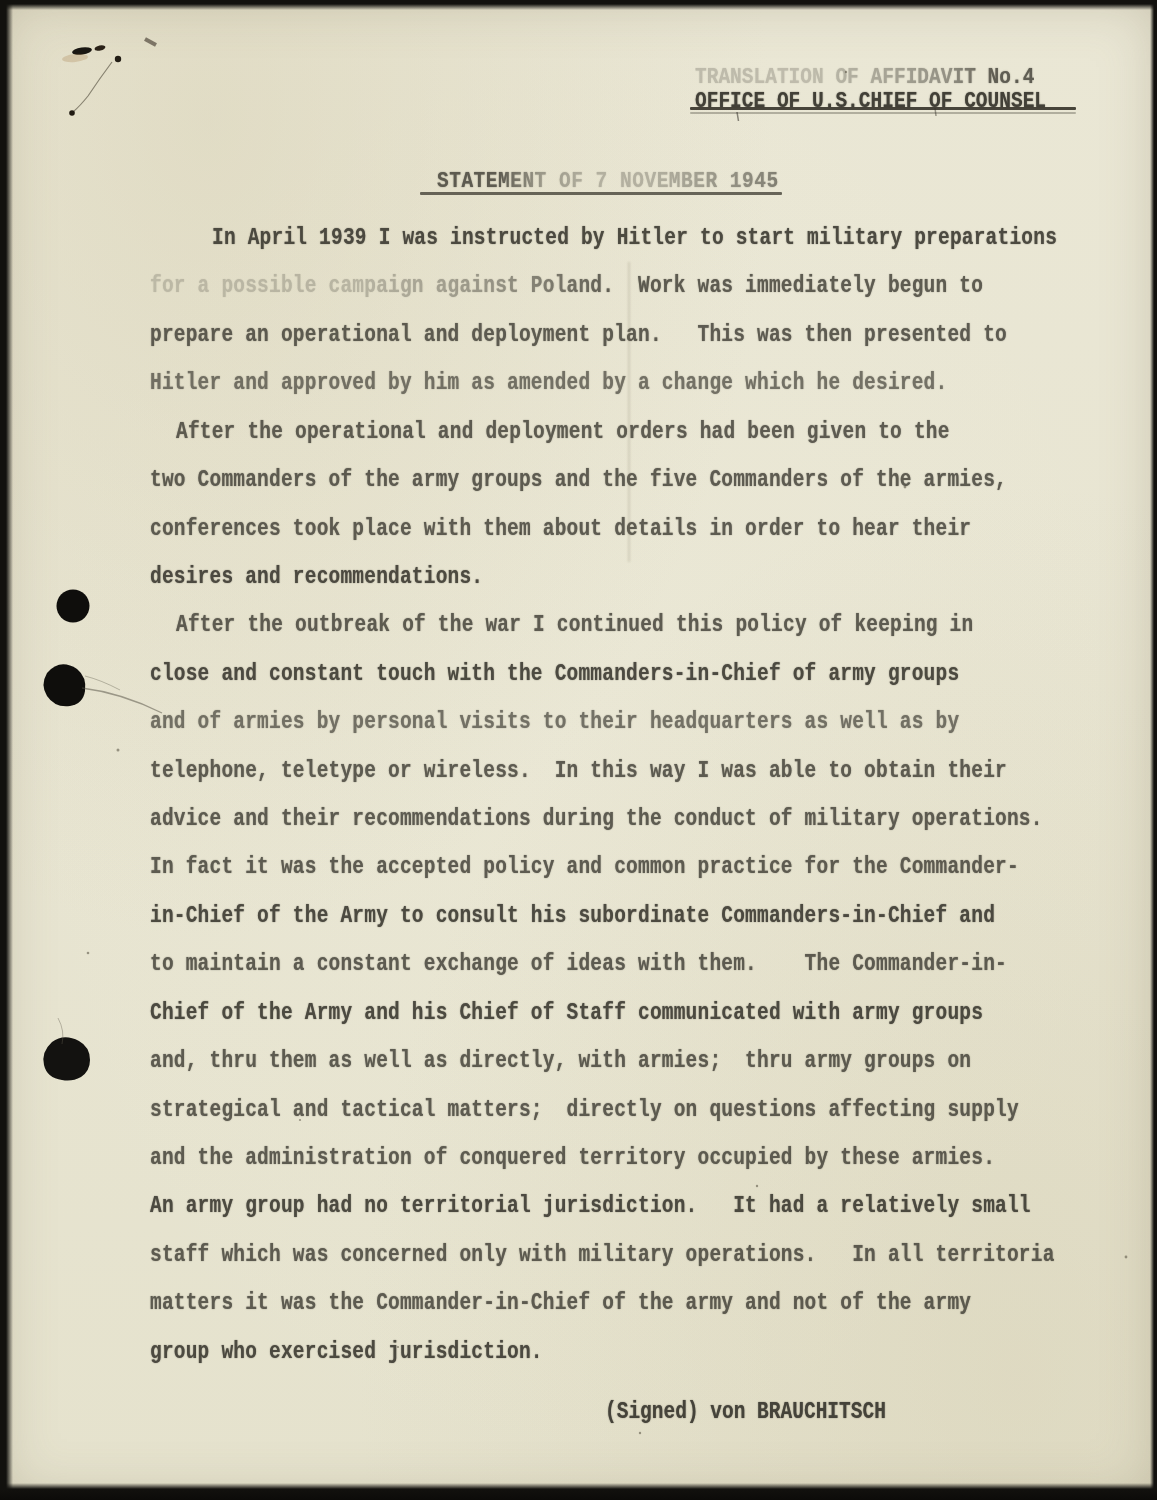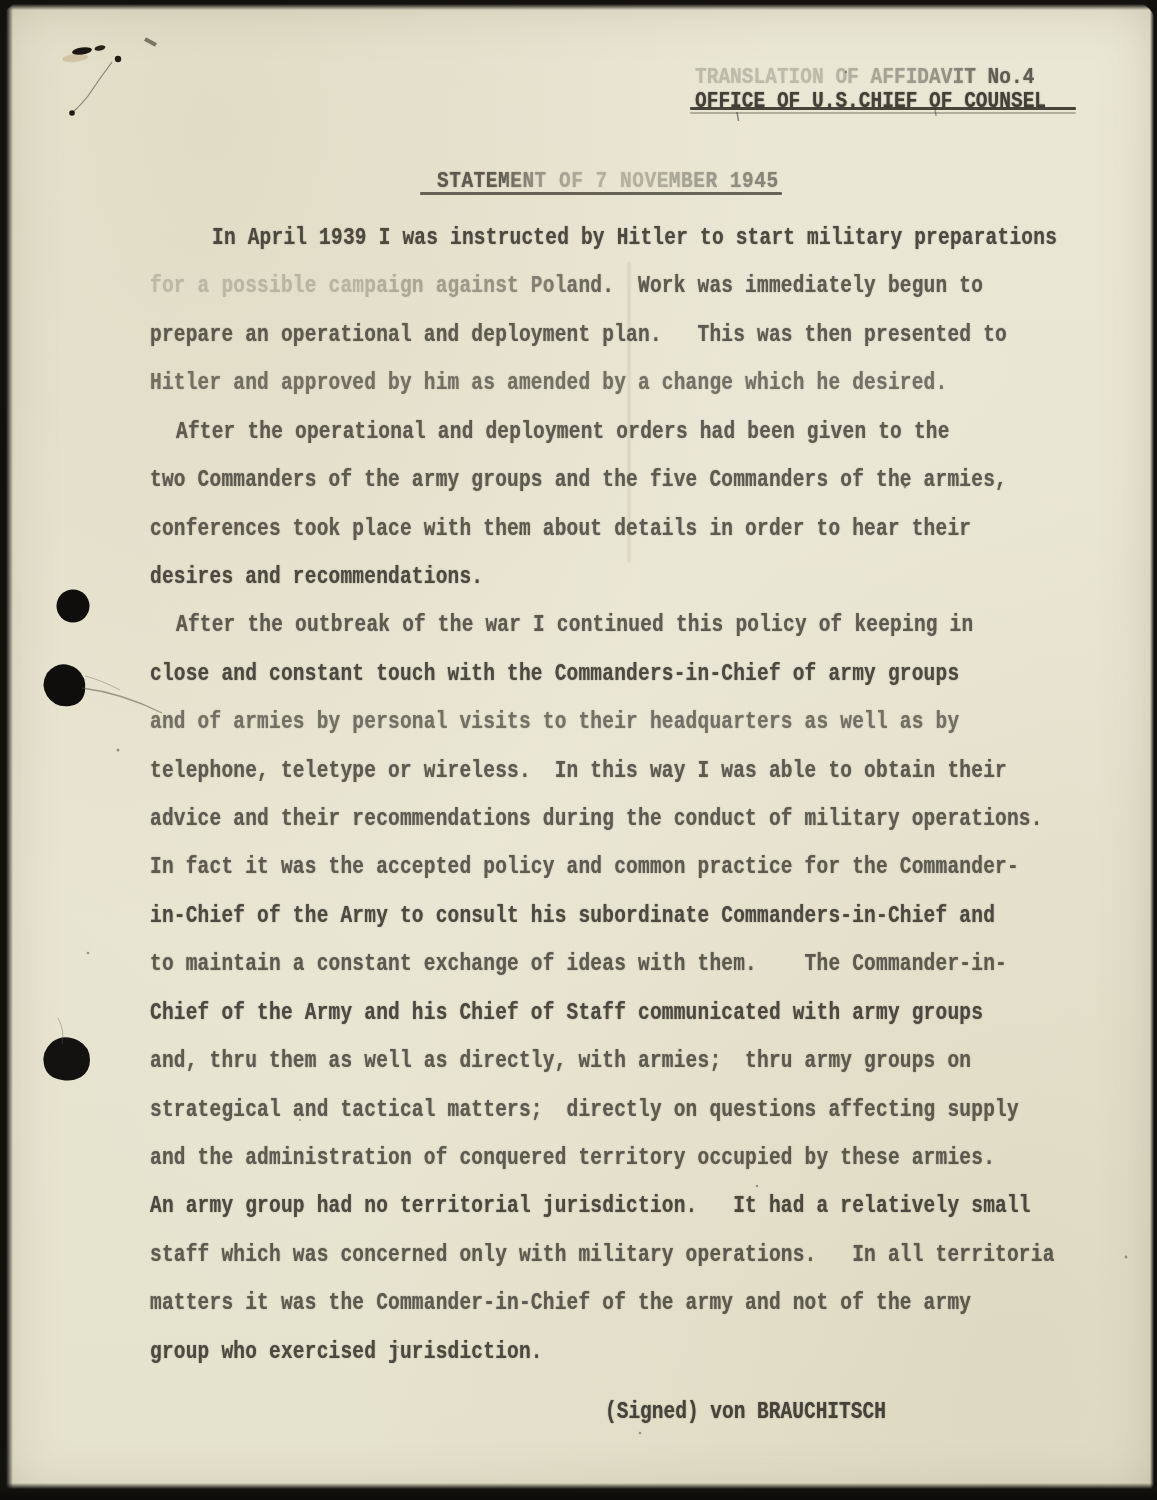--- a/index.html
+++ b/index.html
@@ -10,21 +10,20 @@
   }
   
   .page{
     position:absolute;inset:0;
     background:
       radial-gradient(ellipse at 18% 8%,  rgba(208,200,168,.35), transparent 42%),
       radial-gradient(ellipse at 88% 92%, rgba(205,197,165,.30), transparent 46%),
       radial-gradient(ellipse at 50% 50%, rgba(240,238,222,.25), transparent 70%),
       linear-gradient(180deg,#eae7d5 0%,#e8e5d2 45%,#e5e2cd 100%);
     box-shadow: inset 0 0 55px rgba(115,105,75,.28);
-    border-radius: 28px;
   }
   
   .edge{position:absolute;pointer-events:none;}
   .edge-top{left:0;top:0;width:1157px;height:10px;
     background:linear-gradient(180deg,#12110e 0,#12110e 4px,rgba(18,17,14,0) 100%);}
   .edge-left{left:0;top:0;width:13px;height:1500px;
     background:linear-gradient(90deg,#12110e 0,#12110e 6px,rgba(18,17,14,0) 100%);}
   .edge-right{right:0;top:0;width:7px;height:1500px;
     background:linear-gradient(270deg,#12110e 0,#12110e 3px,rgba(18,17,14,0) 100%);}
   .edge-bottom{left:0;bottom:0;width:1157px;height:17px;

